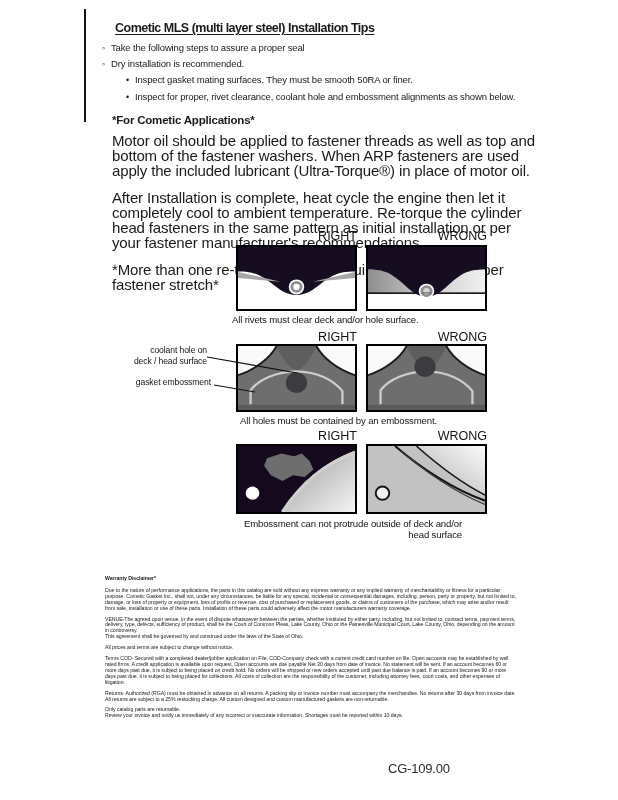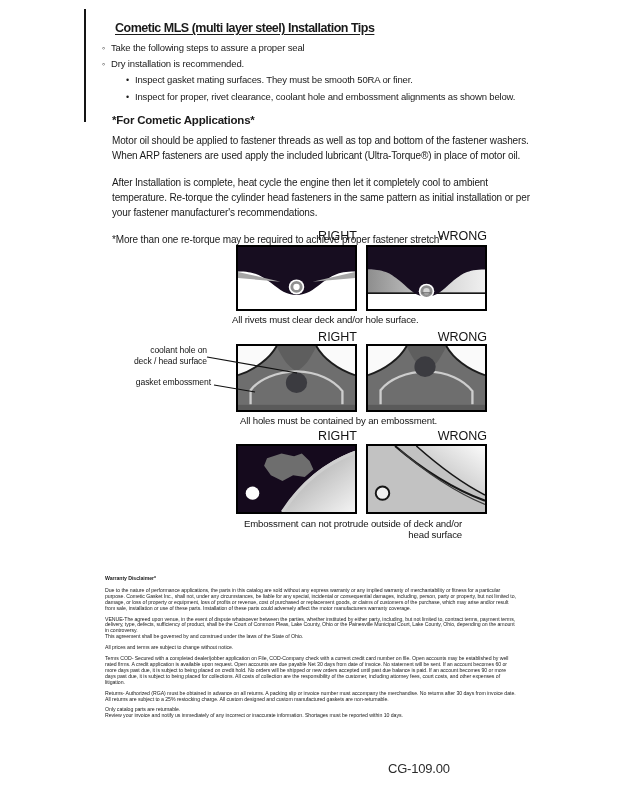--- a/index.html
+++ b/index.html
@@ -16,21 +16,21 @@
     text-decoration:underline;text-underline-offset:2px;white-space:nowrap;
   }
   
   .tips{left:102px;top:40px;width:460px;}
   .tip{position:relative;line-height:15.2px;font-size:9.5px;letter-spacing:-0.15px;white-space:nowrap;}
   .tip .marker{display:inline-block;width:9px;font-size:9px;}
   .tip.sub{padding-left:24px;}
   
   .diesel{left:112px;top:114px;width:424px;}
   .diesel h2{margin:0 0 7px 0;font-size:11.5px;font-weight:bold;letter-spacing:-0.2px;}
-  .diesel p{margin:0 0 12px 0;font-size:10px;line-height:15px;letter-spacing:-0.15px;}
+  .diesel p{margin:0 0 12px 0;font-size:15px;line-height:15px;letter-spacing:-0.15px;}
   .diesel p.note{margin-bottom:0;}
   
   .diag-row{width:260px;}
   .row1{left:236px;top:229px;}
   .row2{left:236px;top:330px;}
   .row3{left:236px;top:429px;}
   .diag-label{position:absolute;width:121px;text-align:right;font-size:12.5px;color:#141414;top:0;}
   .diag-label.wrong{left:130px;}
   .diag-label.right{left:0;}
   .diag-box{position:absolute;width:121px;border:2px solid #000;box-sizing:border-box;overflow:hidden;background:#fff;}

